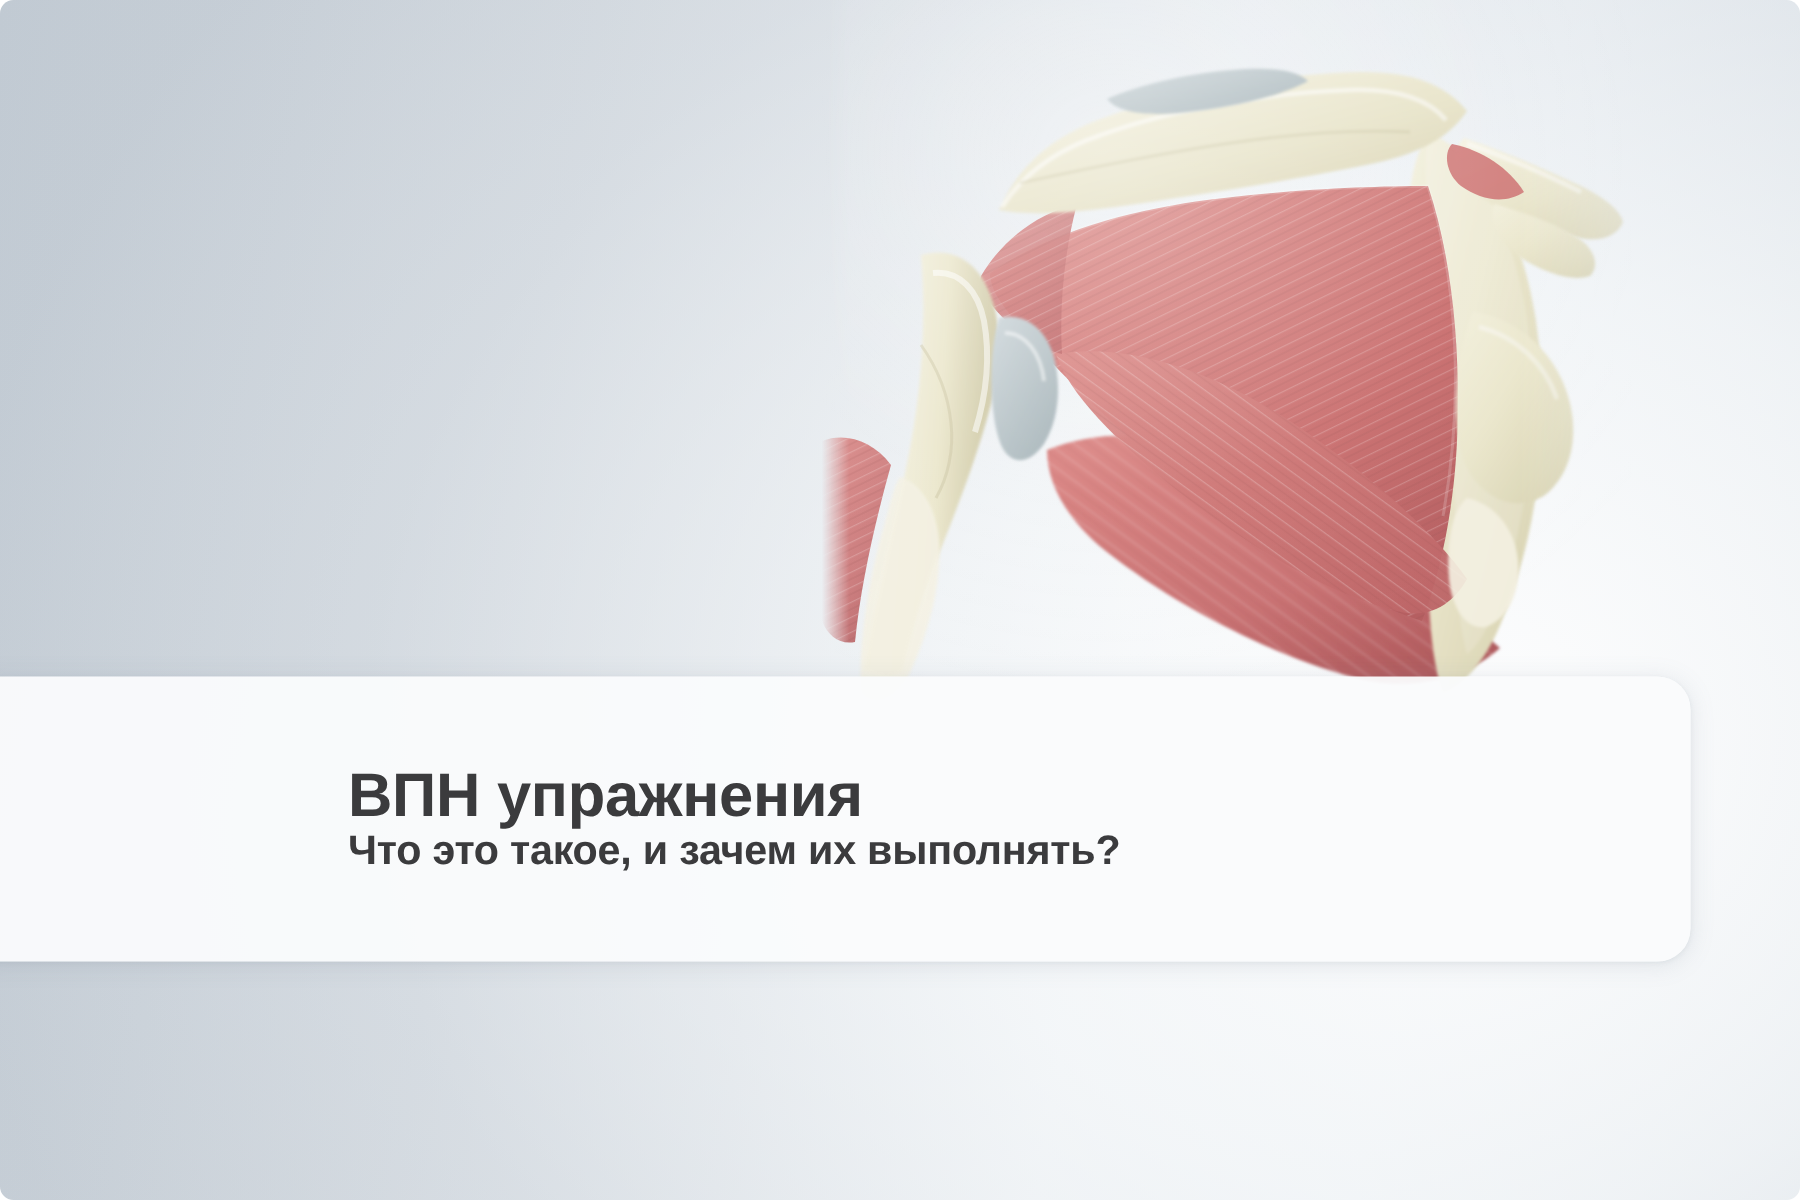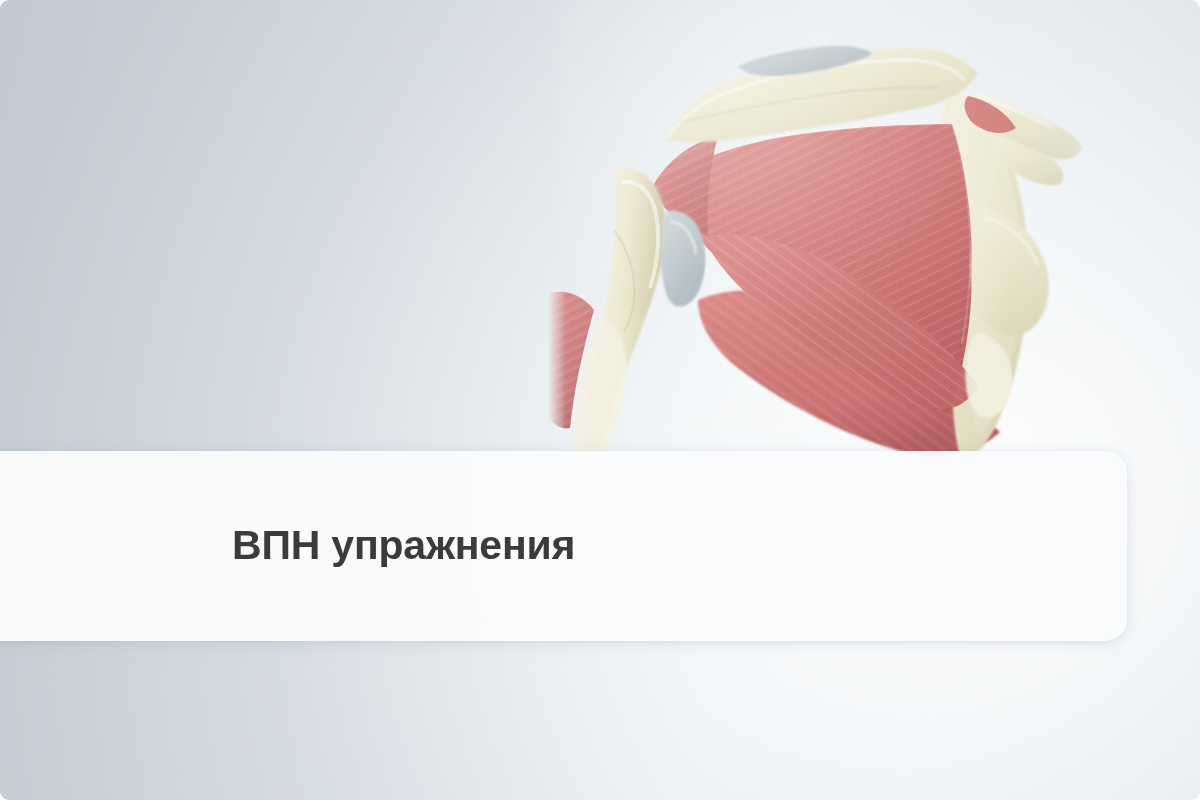--- a/index.html
+++ b/index.html
@@ -288,16 +288,17 @@
         </g>
 
         <rect x="0" y="0" width="540" height="470" fill="url(#sheen)"></rect>
       </svg>
     </div>
   </div>
 
   <div class="caption-card">
     <div class="caption-inner">
       <div class="title">ВПН упражнения</div>
+      <div class="subtitle">Что это такое, и зачем их выполнять?</div>
     </div>
   </div>
 
 </div>
 
 </body></html>

